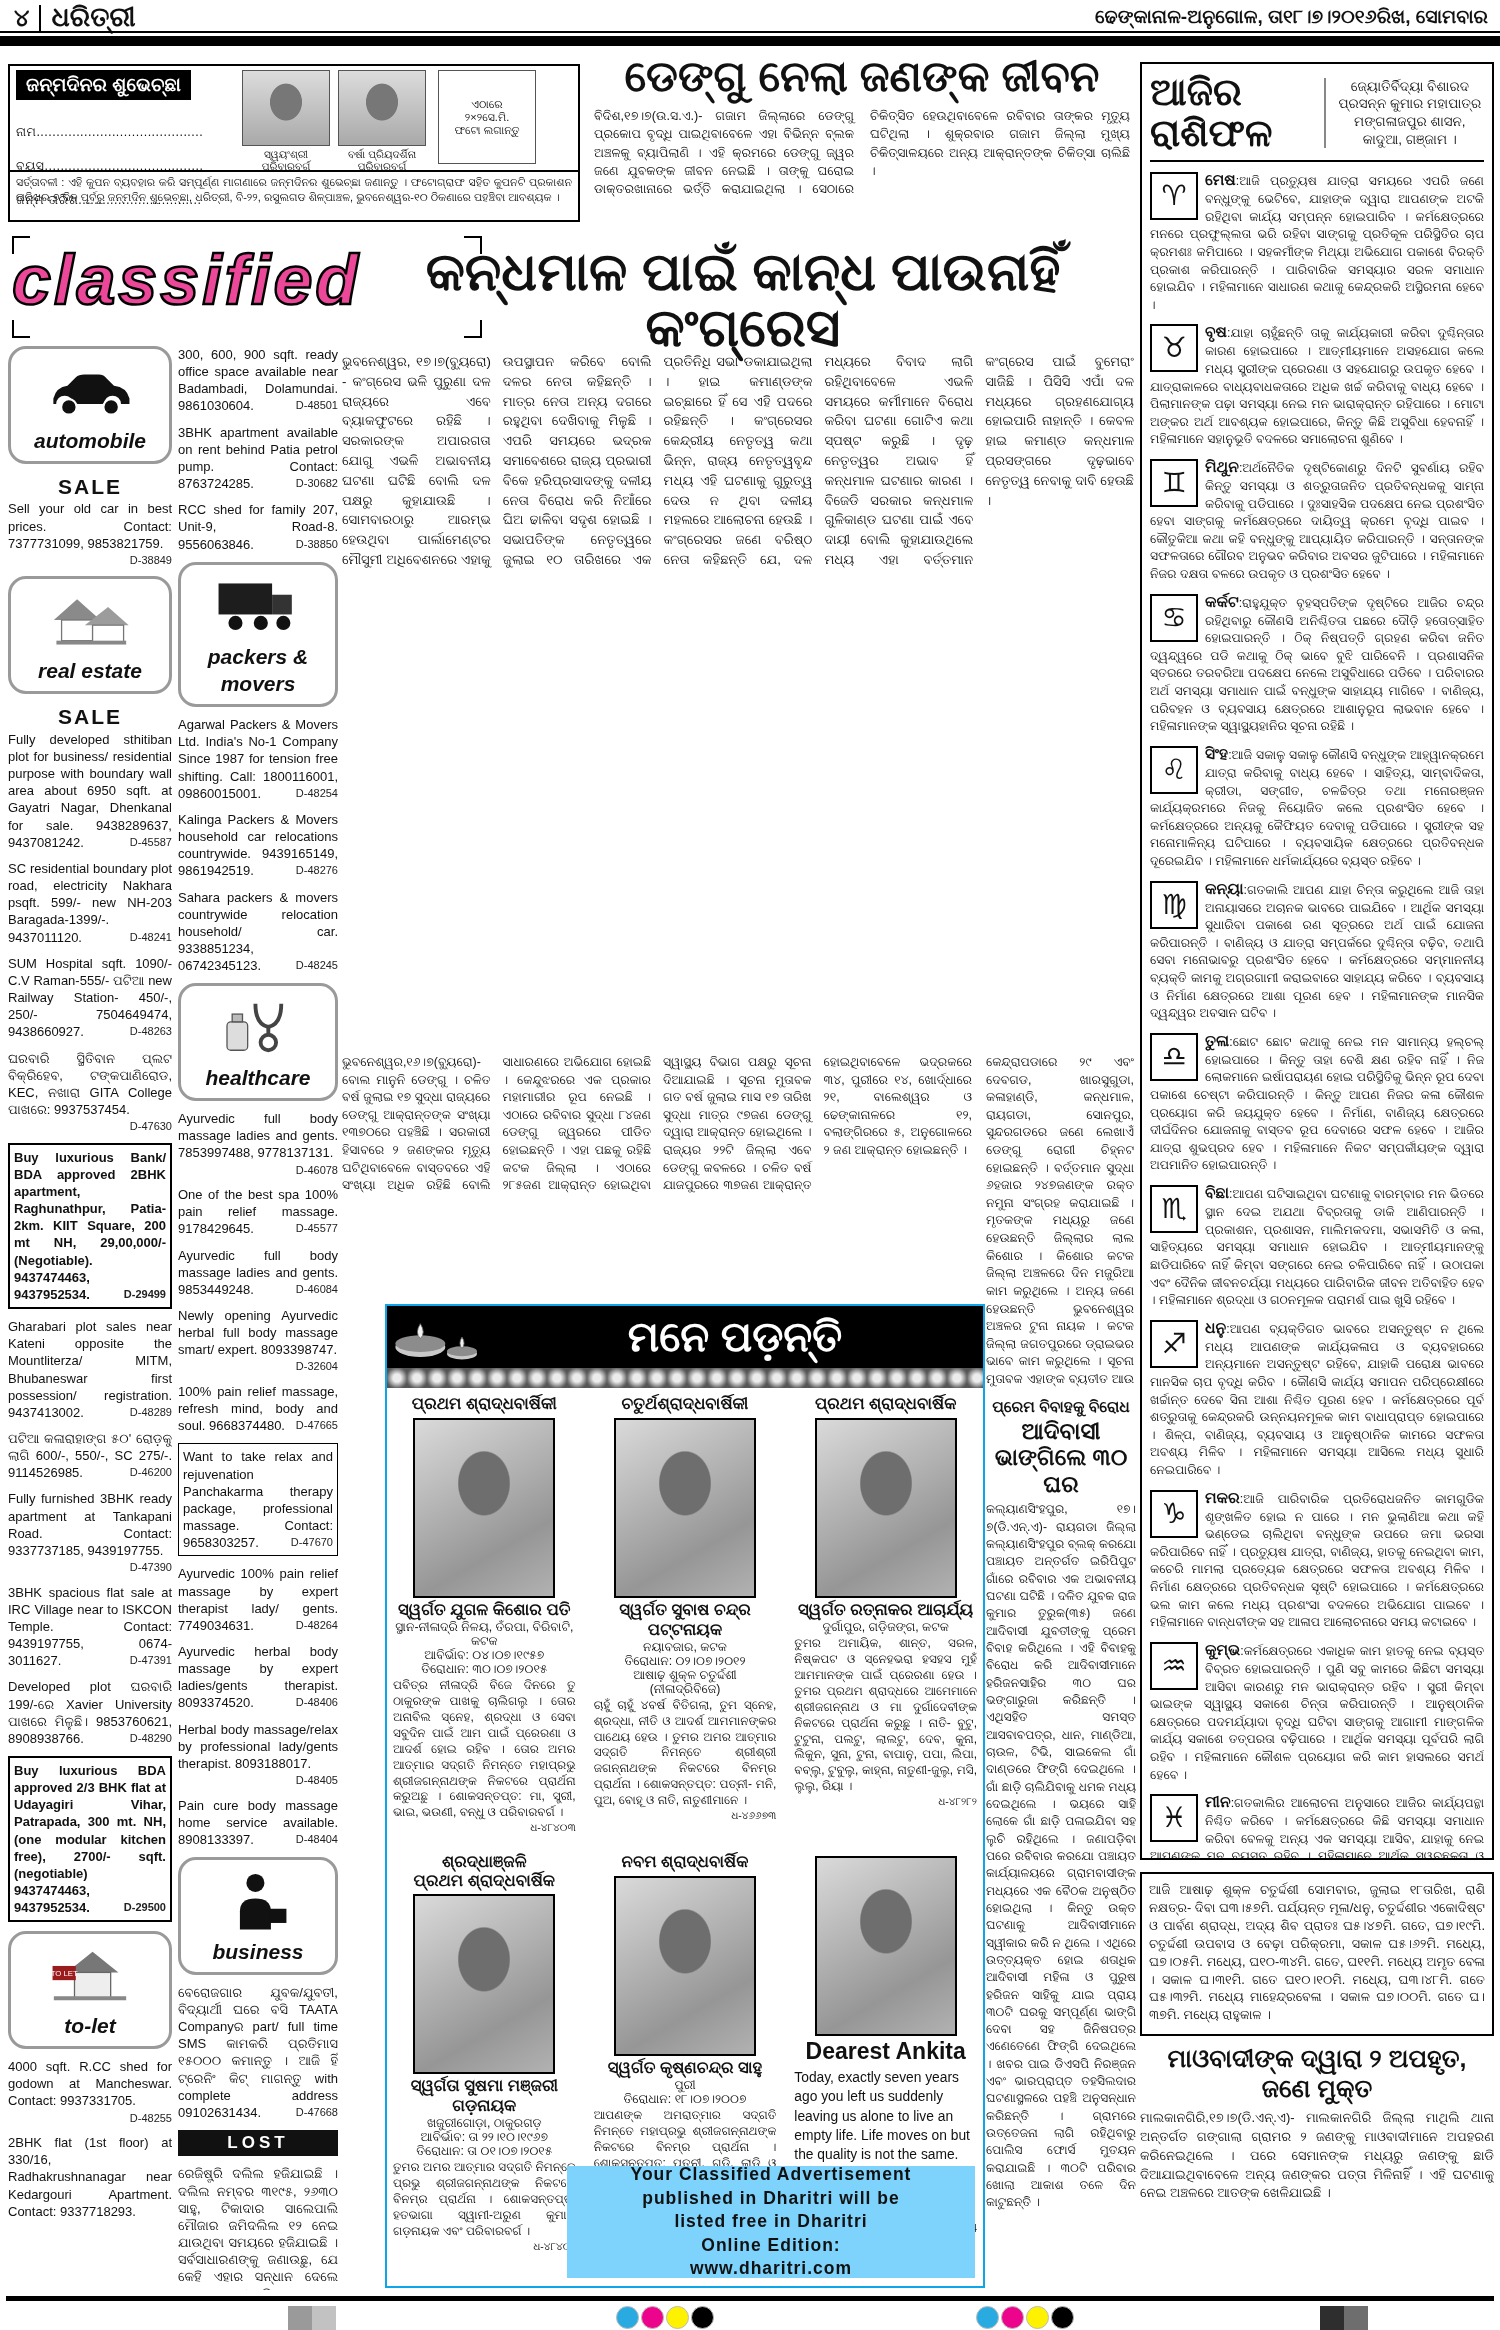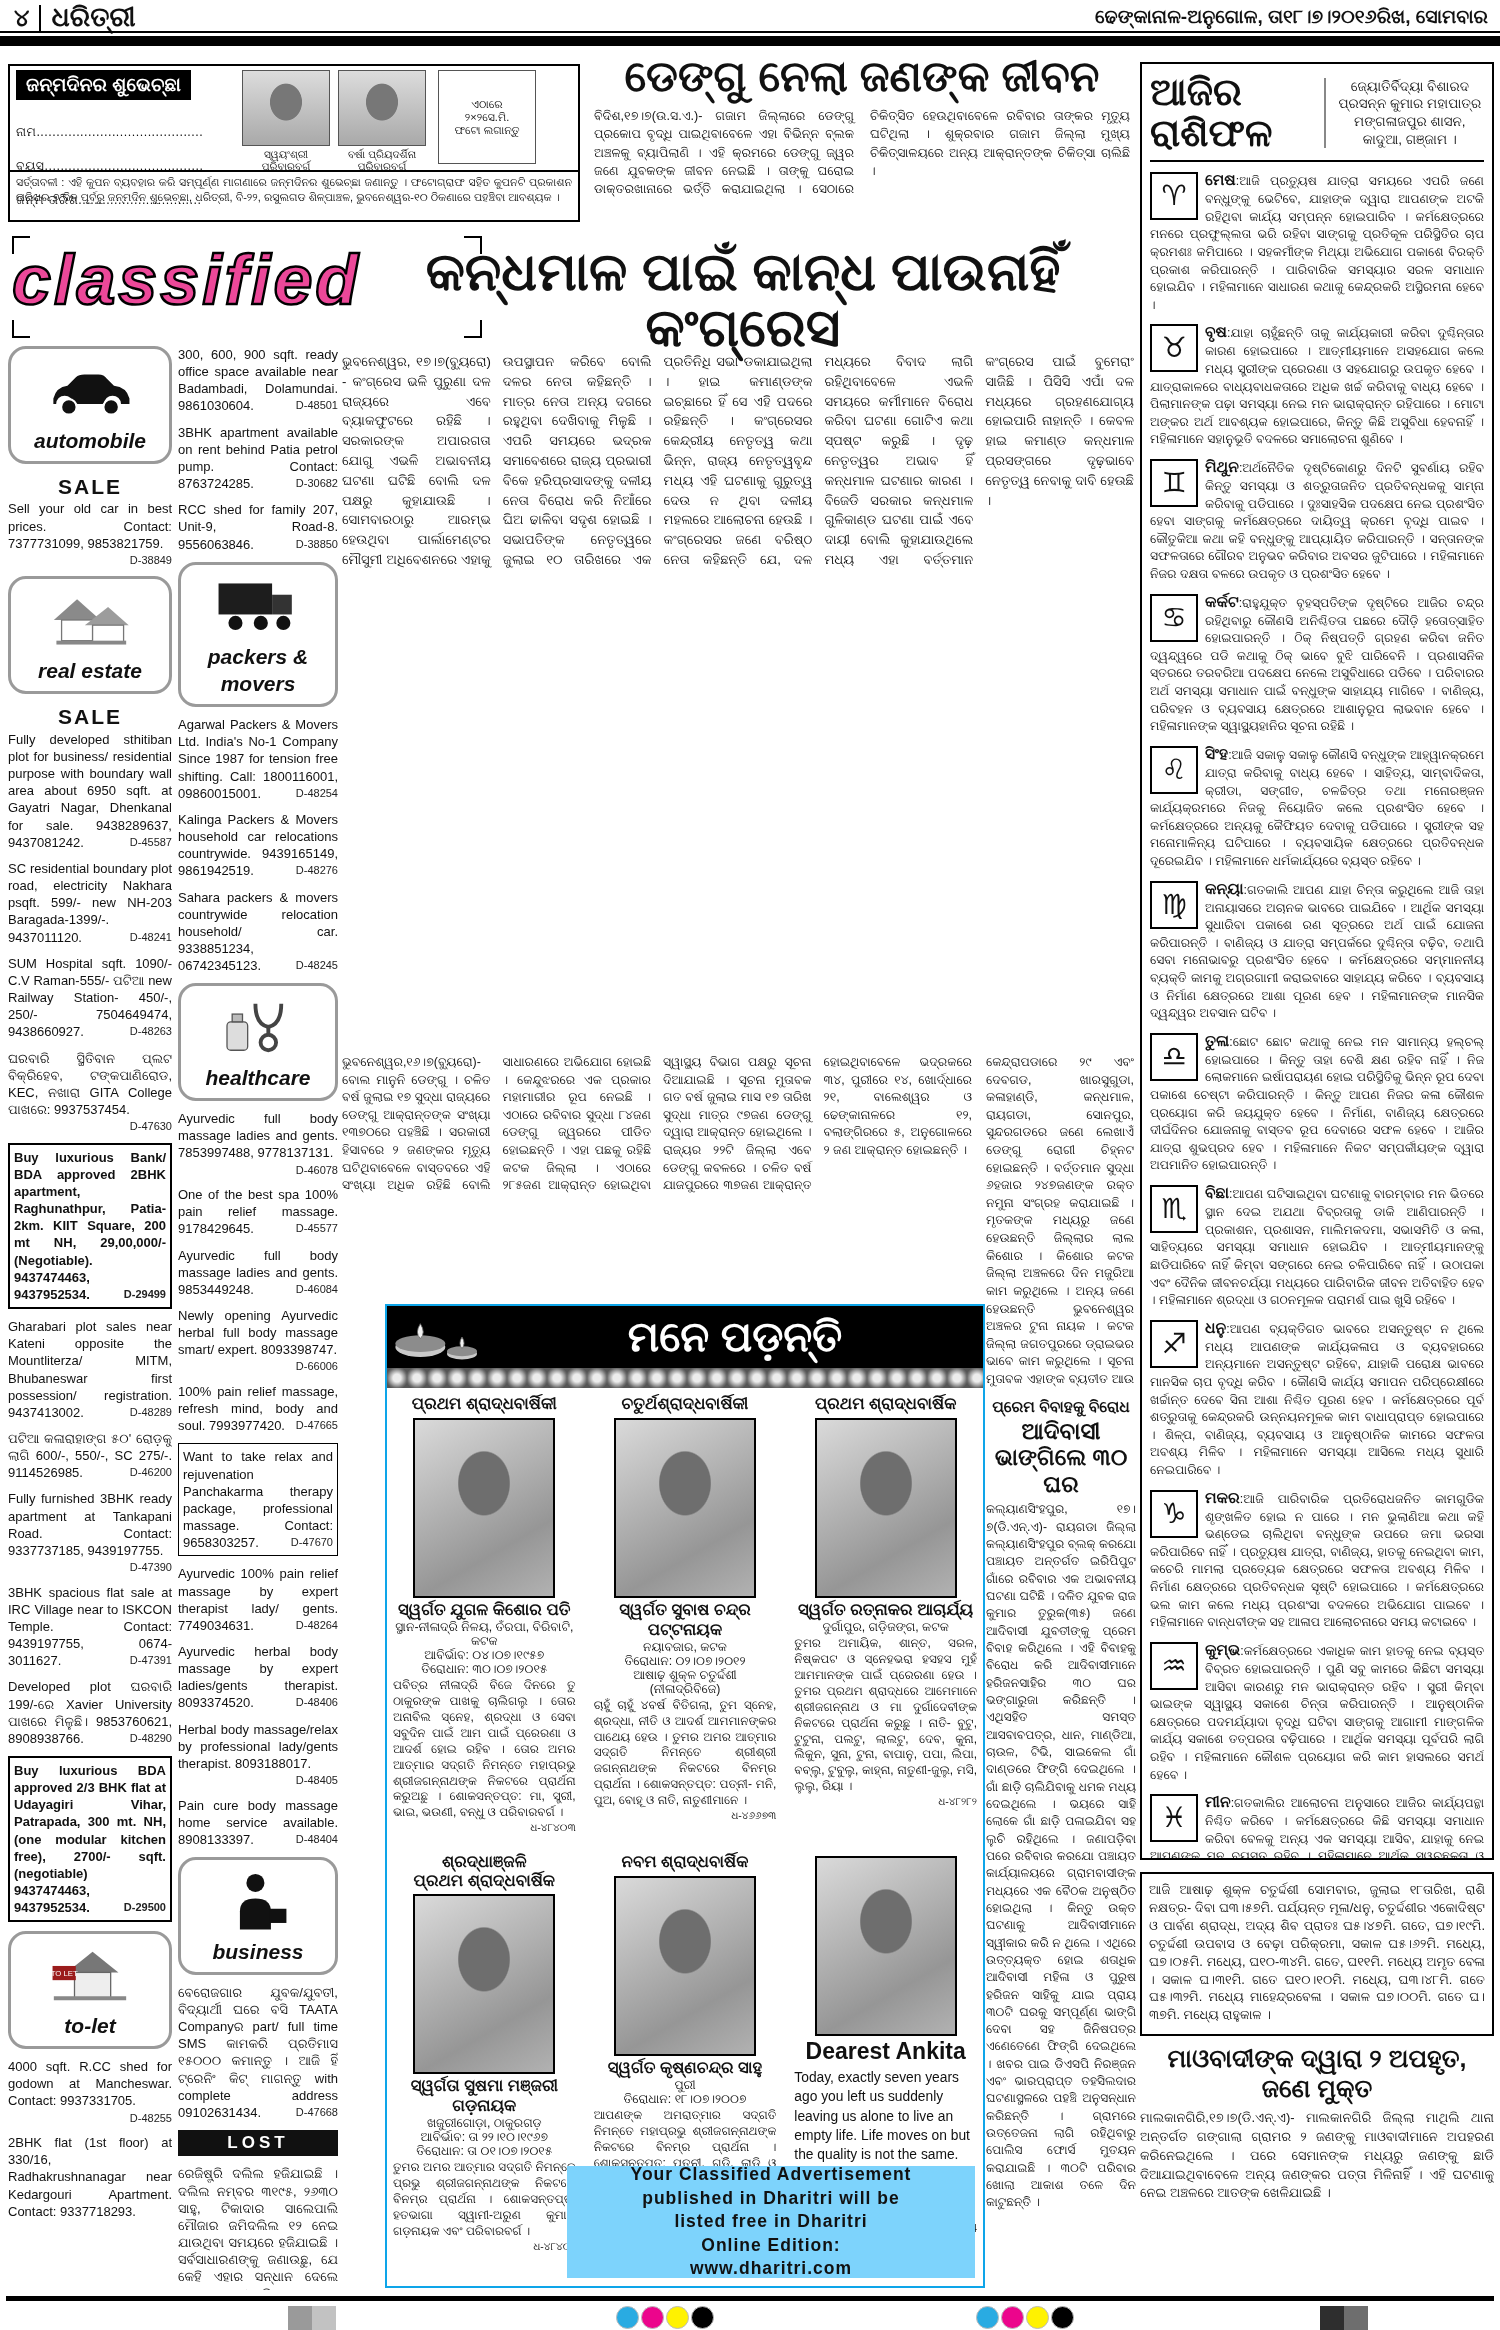--- a/index.html
+++ b/index.html
@@ -290,22 +290,22 @@
       <div class="blk" data-kind="ad"><span class="adtx">Sahara packers &amp; movers countrywide relocation household/ car. 9338851234, 06742345123.</span><span class="adcd">D-48245</span></div>
       <div class="blk" data-kind="section">
         <svg class="sec-ic" width="92" height="62" viewBox="0 0 64 44">
           <use href="#i-med"></use>
         </svg>
         <div class="sec-lb">healthcare</div>
       </div>
       <div class="blk" data-kind="ad"><span class="adtx">Ayurvedic full body massage ladies and gents. 7853997488, 9778137131.</span><span class="adcd">D-46078</span></div>
       <div class="blk" data-kind="ad"><span class="adtx">One of the best spa 100% pain relief massage. 9178429645.</span><span class="adcd">D-45577</span></div>
       <div class="blk" data-kind="ad"><span class="adtx">Ayurvedic full body massage ladies and gents. 9853449248.</span><span class="adcd">D-46084</span></div>
-      <div class="blk" data-kind="ad"><span class="adtx">Newly opening Ayurvedic herbal full body massage smart/ expert. 8093398747.</span><span class="adcd">D-66006</span></div>
-      <div class="blk" data-kind="ad"><span class="adtx">100% pain relief massage, refresh mind, body and soul. 7993977420.</span><span class="adcd">D-47665</span></div>
+      <div class="blk" data-kind="ad"><span class="adtx">Newly opening Ayurvedic herbal full body massage smart/ expert. 8093398747.</span><span class="adcd">D-32604</span></div>
+      <div class="blk" data-kind="ad"><span class="adtx">100% pain relief massage, refresh mind, body and soul. 9668374480.</span><span class="adcd">D-47665</span></div>
       <div class="blk" data-kind="ad-framed"><span class="adtx">Want to take relax and rejuvenation Panchakarma therapy package, professional massage. Contact: 9658303257.</span><span class="adcd">D-47670</span></div>
       <div class="blk" data-kind="ad"><span class="adtx">Ayurvedic 100% pain relief massage by expert therapist lady/ gents. 7749034631.</span><span class="adcd">D-48264</span></div>
       <div class="blk" data-kind="ad"><span class="adtx">Ayurvedic herbal body massage by expert ladies/gents therapist. 8093374520.</span><span class="adcd">D-48406</span></div>
       <div class="blk" data-kind="ad"><span class="adtx">Herbal body massage/relax by professional lady/gents therapist. 8093188017.</span><span class="adcd">D-48405</span></div>
       <div class="blk" data-kind="ad"><span class="adtx">Pain cure body massage home service available. 8908133397.</span><span class="adcd">D-48404</span></div>
       <div class="blk" data-kind="section">
         <svg class="sec-ic" width="92" height="62" viewBox="0 0 64 44">
           <use href="#i-person"></use>
         </svg>
         <div class="sec-lb">business</div>

